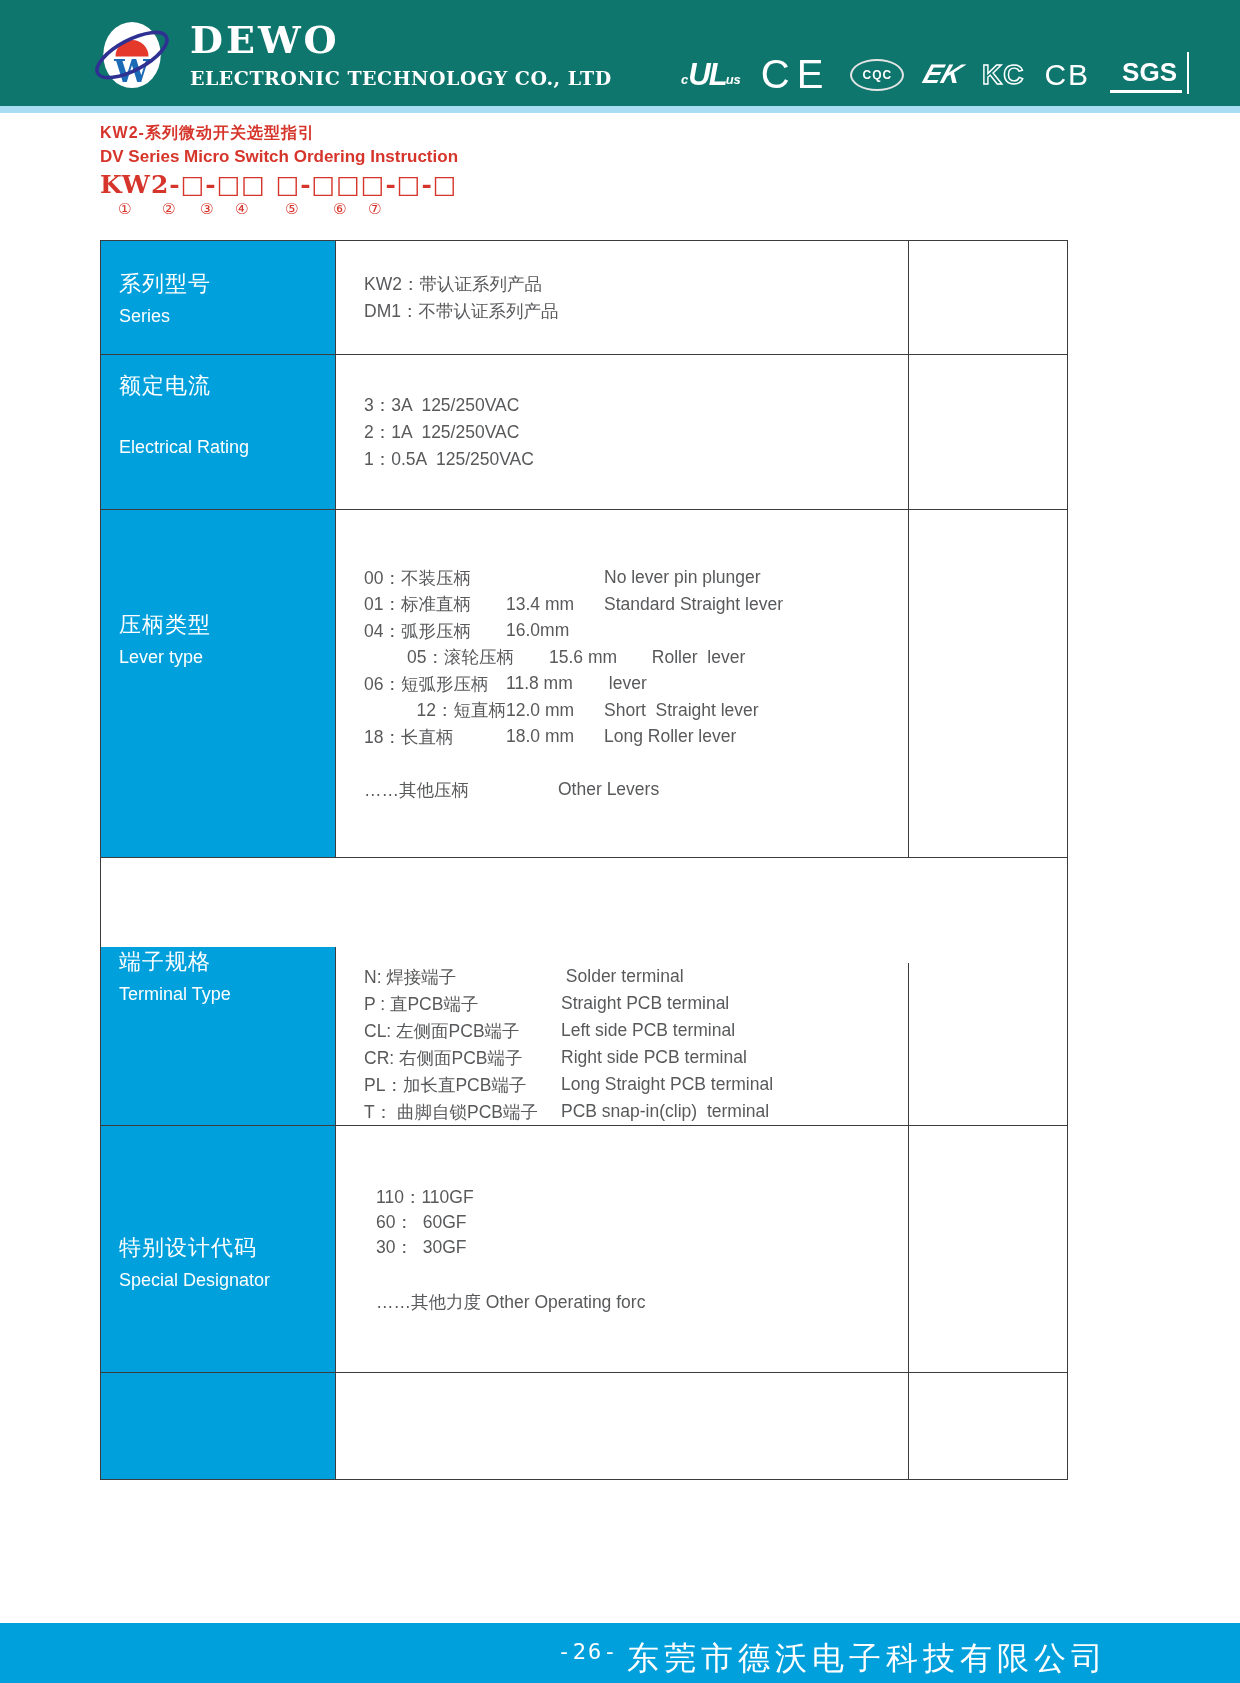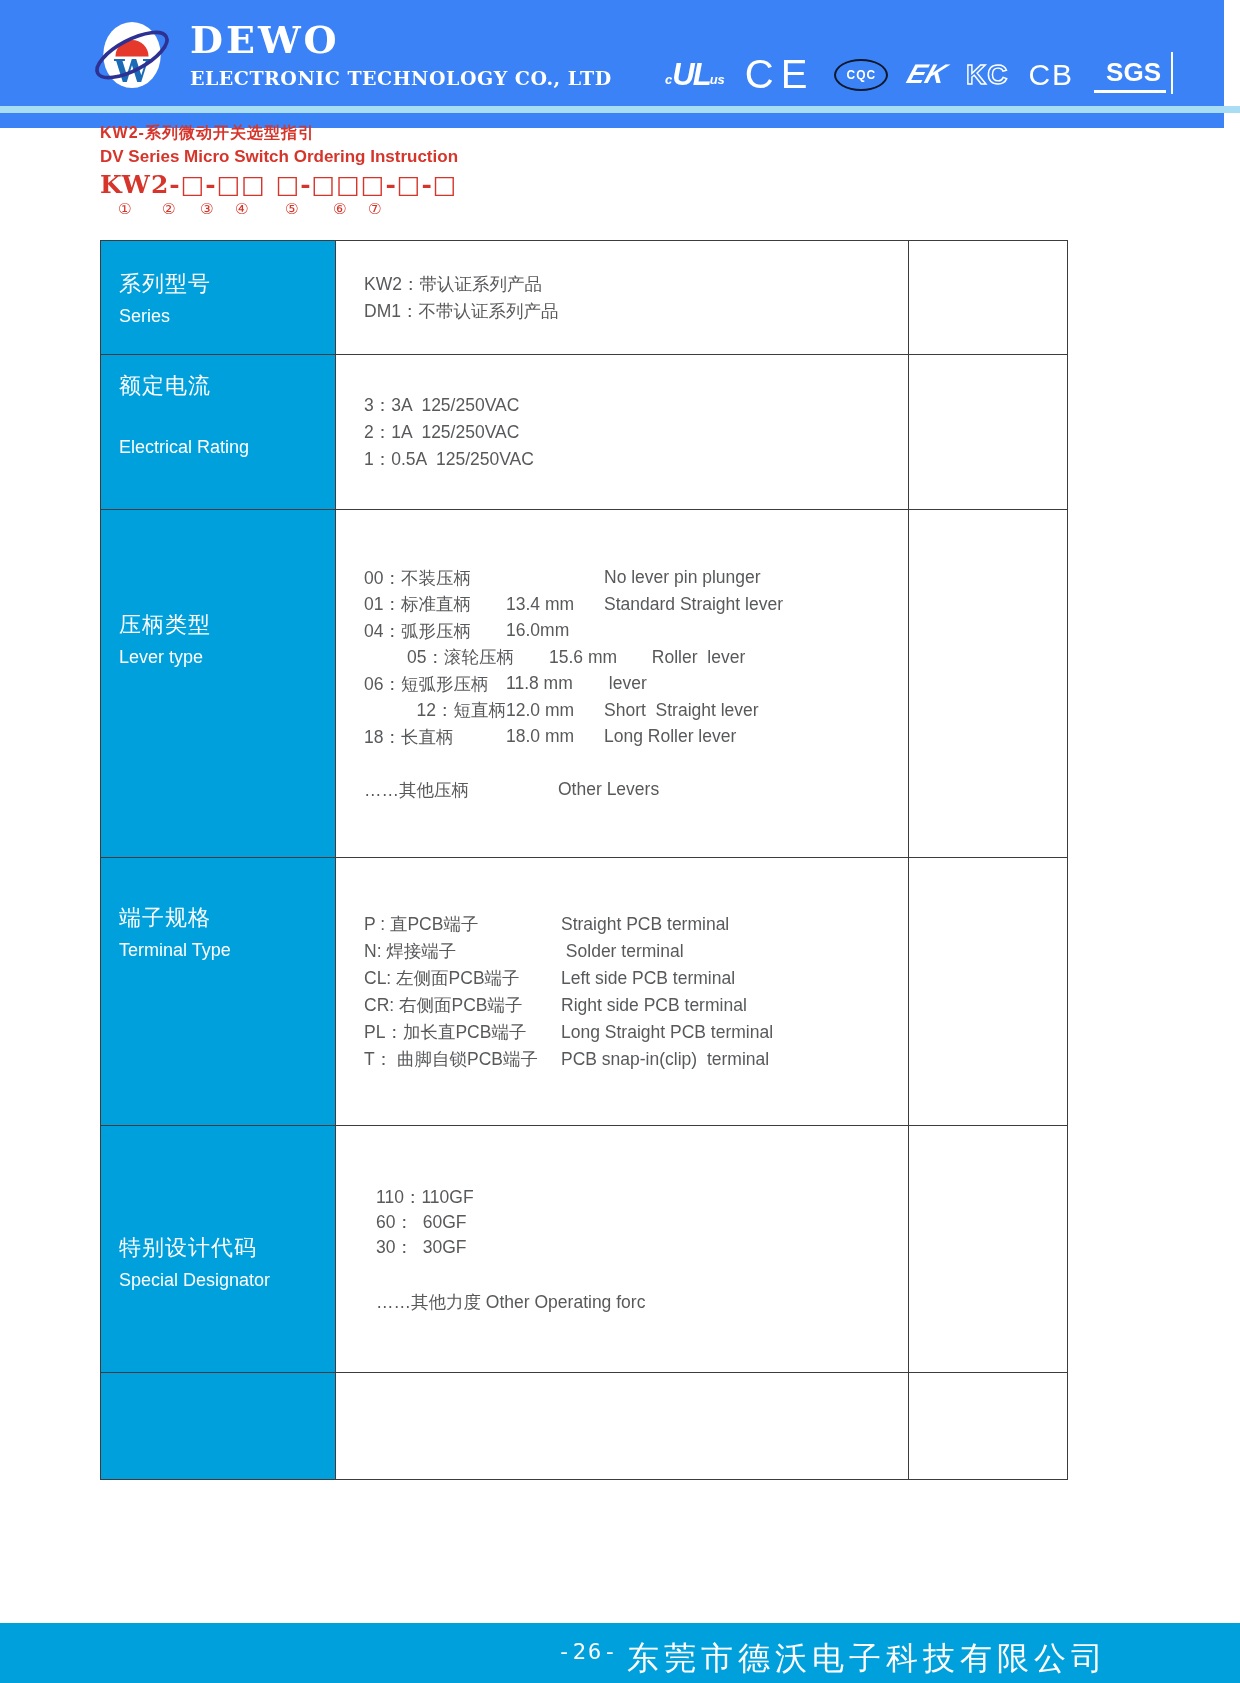--- a/index.html
+++ b/index.html
@@ -1,34 +1,34 @@
 <!DOCTYPE html>
 <html><head>
 <meta charset="utf-8">
 <style>
   html,body{margin:0;padding:0;background:#e8e8e8;}
   .page{position:relative;width:1240px;height:1683px;background:#fff;margin:0 auto;
         font-family:"Liberation Sans","DejaVu Sans",sans-serif;overflow:hidden;}
 
   
-  .header{position:absolute;left:0;top:0;right:16px;height:128px;background:#3b82f6;}
+  .header{position:absolute;left:0;top:0;right:0;height:106px;background:#0f766e;}
   .header-strip{position:absolute;left:0;top:106px;right:0;height:7px;background:#A9DDF4;}
   .logo{position:absolute;left:86px;top:8px;width:92px;height:94px;}
   .brand{position:absolute;left:190px;top:21px;color:#fff;
          font-family:"DejaVu Serif","Liberation Serif",serif;}
   .brand-name{font-size:38px;font-weight:bold;letter-spacing:3px;line-height:1;}
   .brand-sub{font-size:19px;font-weight:bold;letter-spacing:.5px;margin-top:8px;}
 
   .certs{position:absolute;right:58px;top:52px;display:flex;align-items:center;gap:20px;color:#fff;}
   .cert-ul{display:flex;align-items:flex-end;font-weight:bold;}
   .cert-ul .c{font-size:13px;margin-bottom:3px;}
   .cert-ul .m{font-size:31px;line-height:1;font-style:italic;letter-spacing:-2px;font-weight:bold;}
   .cert-ul .s{font-size:13px;margin-bottom:3px;}
   .cert-ce{font-size:40px;letter-spacing:7px;}
-  .cert-cqc{border:2px solid #0f172a;border-radius:50%;width:50px;height:28px;display:flex;
+  .cert-cqc{border:2px solid #e5e5e5;border-radius:50%;width:50px;height:28px;display:flex;
             align-items:center;justify-content:center;font-size:12px;font-weight:bold;letter-spacing:1px;}
   .cert-ek{font-size:27px;font-weight:bold;font-style:italic;transform:skewX(-18deg);}
   .cert-kc{font-size:28px;font-weight:bold;-webkit-text-stroke:1.4px #fff;color:transparent;letter-spacing:1px;}
   .cert-cb{font-size:30px;letter-spacing:2px;}
   .cert-sgs{position:relative;font-size:26px;font-weight:bold;border-bottom:3px solid #fff;
             padding:0 5px 2px 12px;}
   .cert-sgs::after{content:"";position:absolute;right:-7px;top:-5px;height:42px;width:2px;background:#fff;}
 
   
   .title{position:absolute;left:100px;top:123px;color:#D6352B;}
@@ -164,28 +164,28 @@
           <div class="cline"><span class="seg" style="width: 142px;">04：弧形压柄</span><span class="seg" style="width: 98px;">16.0mm</span></div>
           <div class="cline"><span class="seg" style="width: 142px; margin-left: 43px;">05：滚轮压柄</span><span class="seg" style="width: 98px;">15.6 mm</span><span class="seg"> Roller  lever</span></div>
           <div class="cline"><span class="seg" style="width: 142px;">06：短弧形压柄</span><span class="seg" style="width: 98px;">11.8 mm</span><span class="seg"> lever</span></div>
           <div class="cline"><span class="seg" style="width: 142px; text-align: right;">12：短直柄</span><span class="seg" style="width: 98px;">12.0 mm</span><span class="seg">Short  Straight lever</span></div>
           <div class="cline"><span class="seg" style="width: 142px;">18：长直柄</span><span class="seg" style="width: 98px;">18.0 mm</span><span class="seg">Long Roller lever</span></div>
           <div class="cline gap"></div>
           <div class="cline"><span class="seg" style="width: 194px;">……其他压柄</span><span class="seg">Other Levers</span></div>
         </div>
         <div class="cell-right"></div>
       </div>
-      <div class="trow row-terminal-type" style="height: 268px;">
+      <div class="trow row-terminal-type" style="height: 268px; align-items: flex-end;">
         <div class="cell-label">
           <div class="lab-zh">端子规格</div>
           <div class="lab-en">Terminal Type</div>
         </div>
         <div class="cell-content">
+          <div class="cline"><span class="seg" style="width: 197px;">N: 焊接端子</span><span class="seg"> Solder terminal</span></div>
           <div class="cline"><span class="seg" style="width: 197px;">P : 直PCB端子</span><span class="seg">Straight PCB terminal</span></div>
-          <div class="cline"><span class="seg" style="width: 197px;">N: 焊接端子</span><span class="seg"> Solder terminal</span></div>
           <div class="cline"><span class="seg" style="width: 197px;">CL: 左侧面PCB端子</span><span class="seg">Left side PCB terminal</span></div>
           <div class="cline"><span class="seg" style="width: 197px;">CR: 右侧面PCB端子</span><span class="seg">Right side PCB terminal</span></div>
           <div class="cline"><span class="seg" style="width: 197px;">PL：加长直PCB端子</span><span class="seg">Long Straight PCB terminal</span></div>
           <div class="cline"><span class="seg" style="width: 197px;">T： 曲脚自锁PCB端子</span><span class="seg">PCB snap-in(clip)  terminal</span></div>
         </div>
         <div class="cell-right"></div>
       </div>
       <div class="trow row-special-designator" style="height: 247px;">
         <div class="cell-label">
           <div class="lab-zh">特别设计代码</div>

